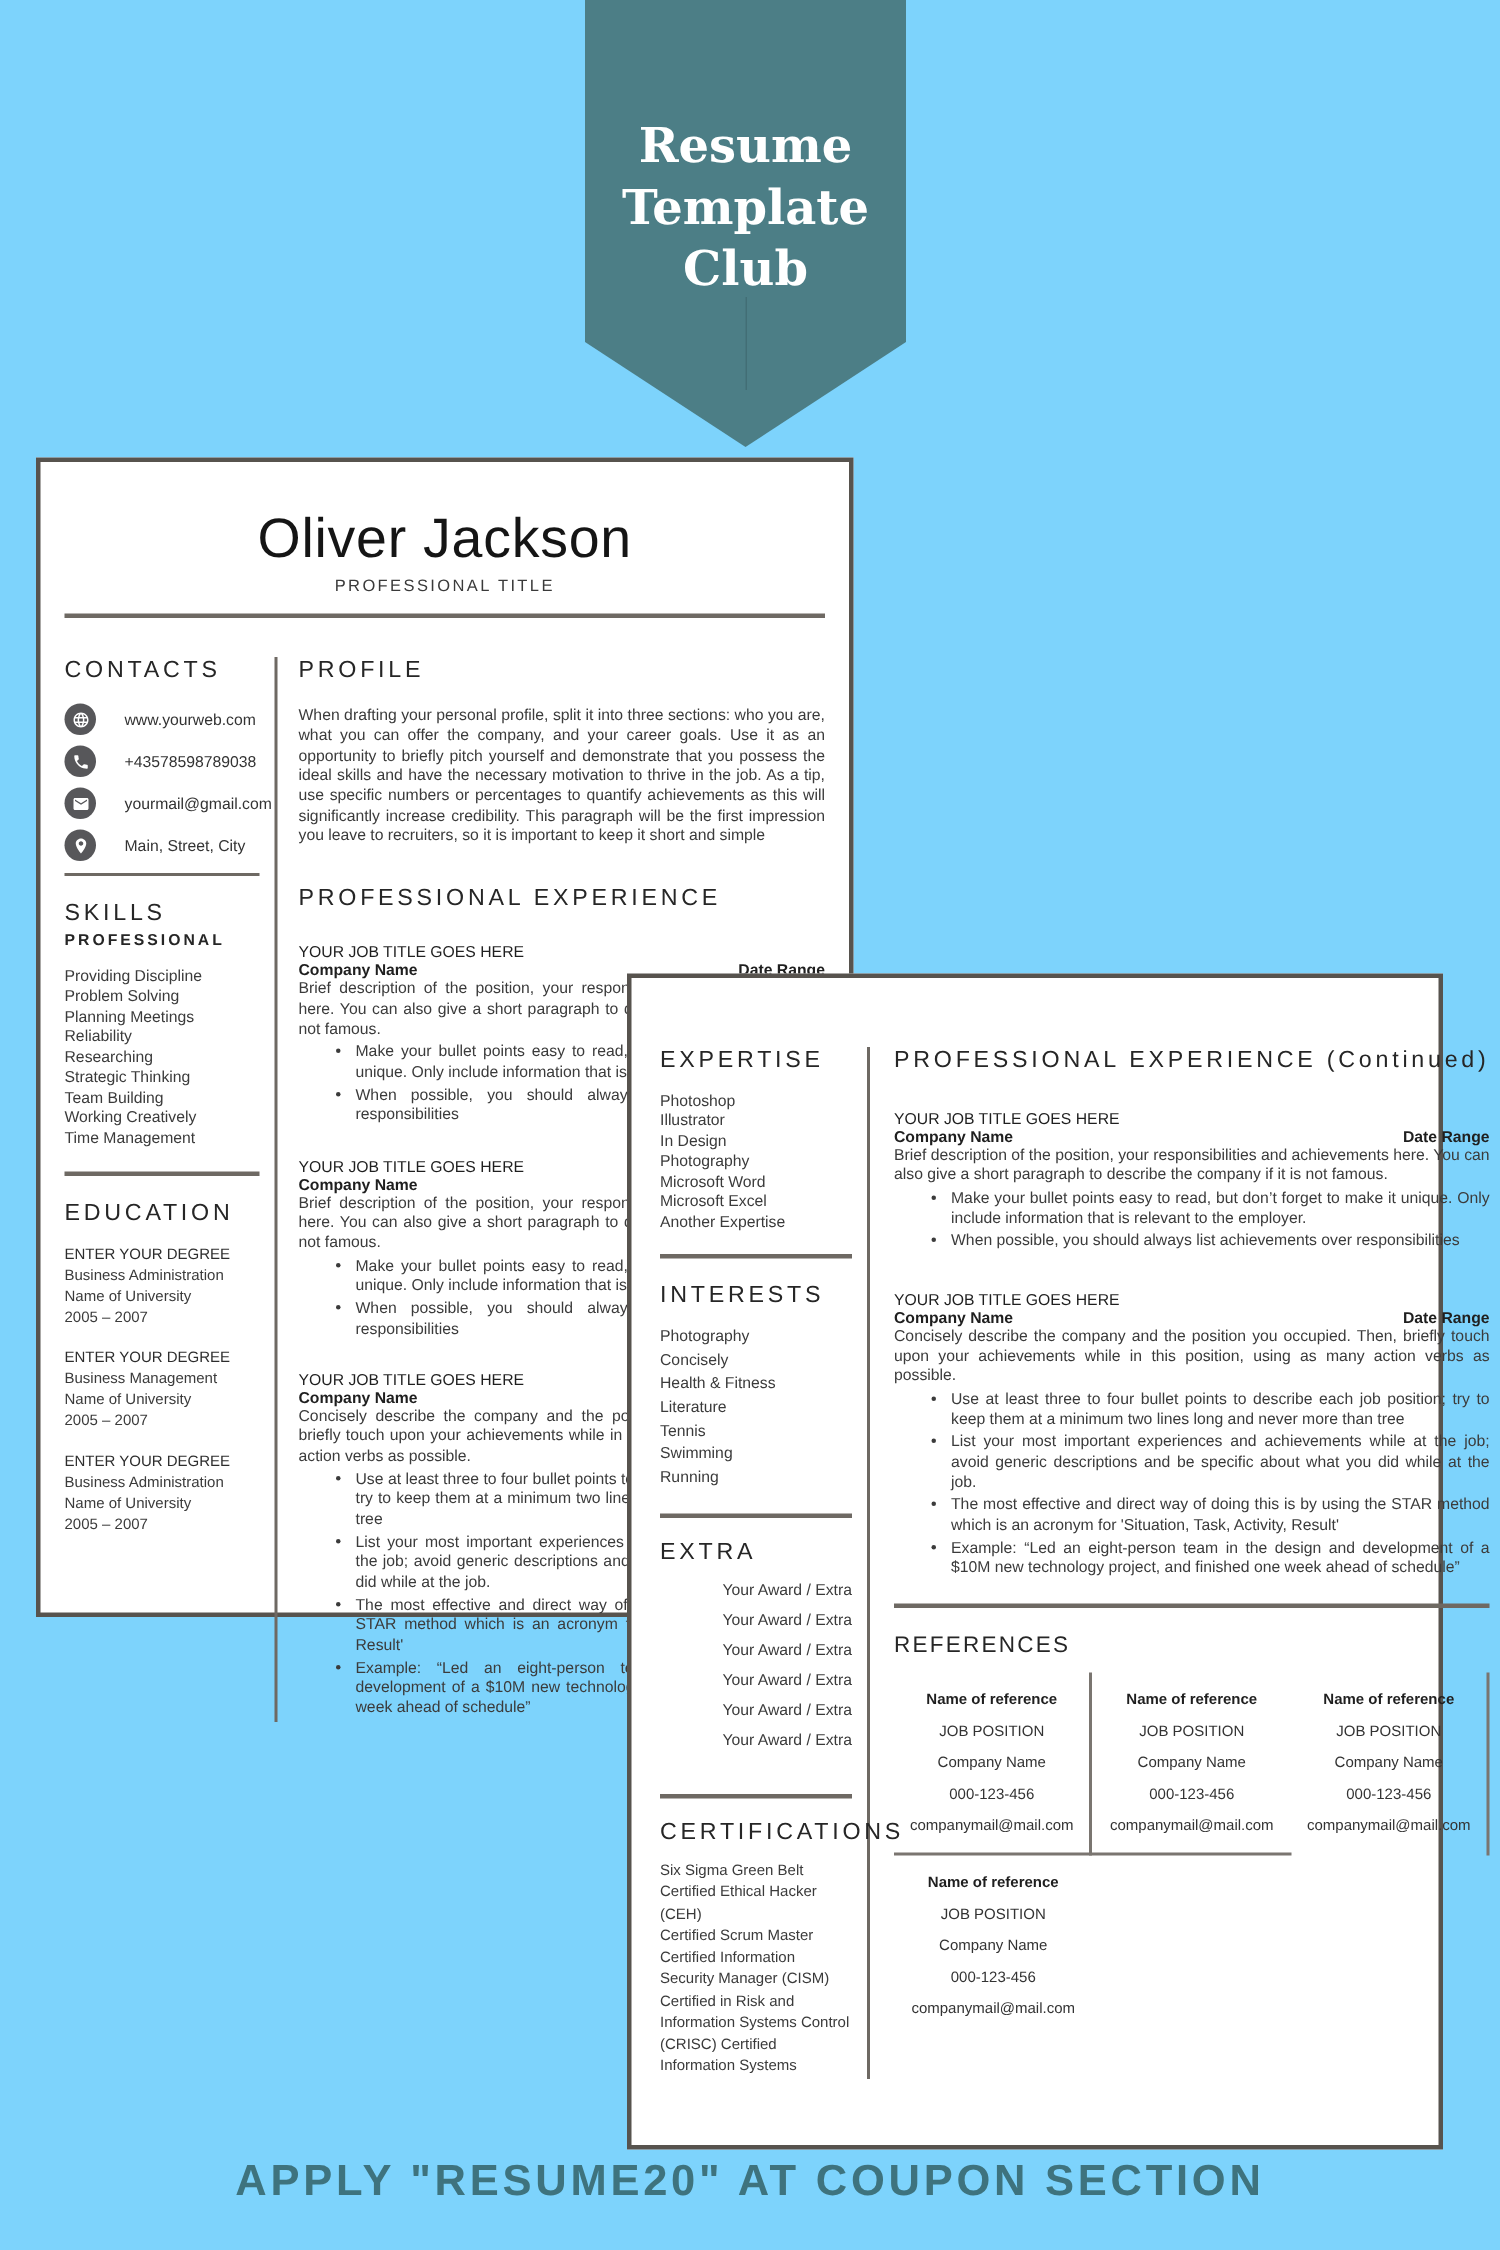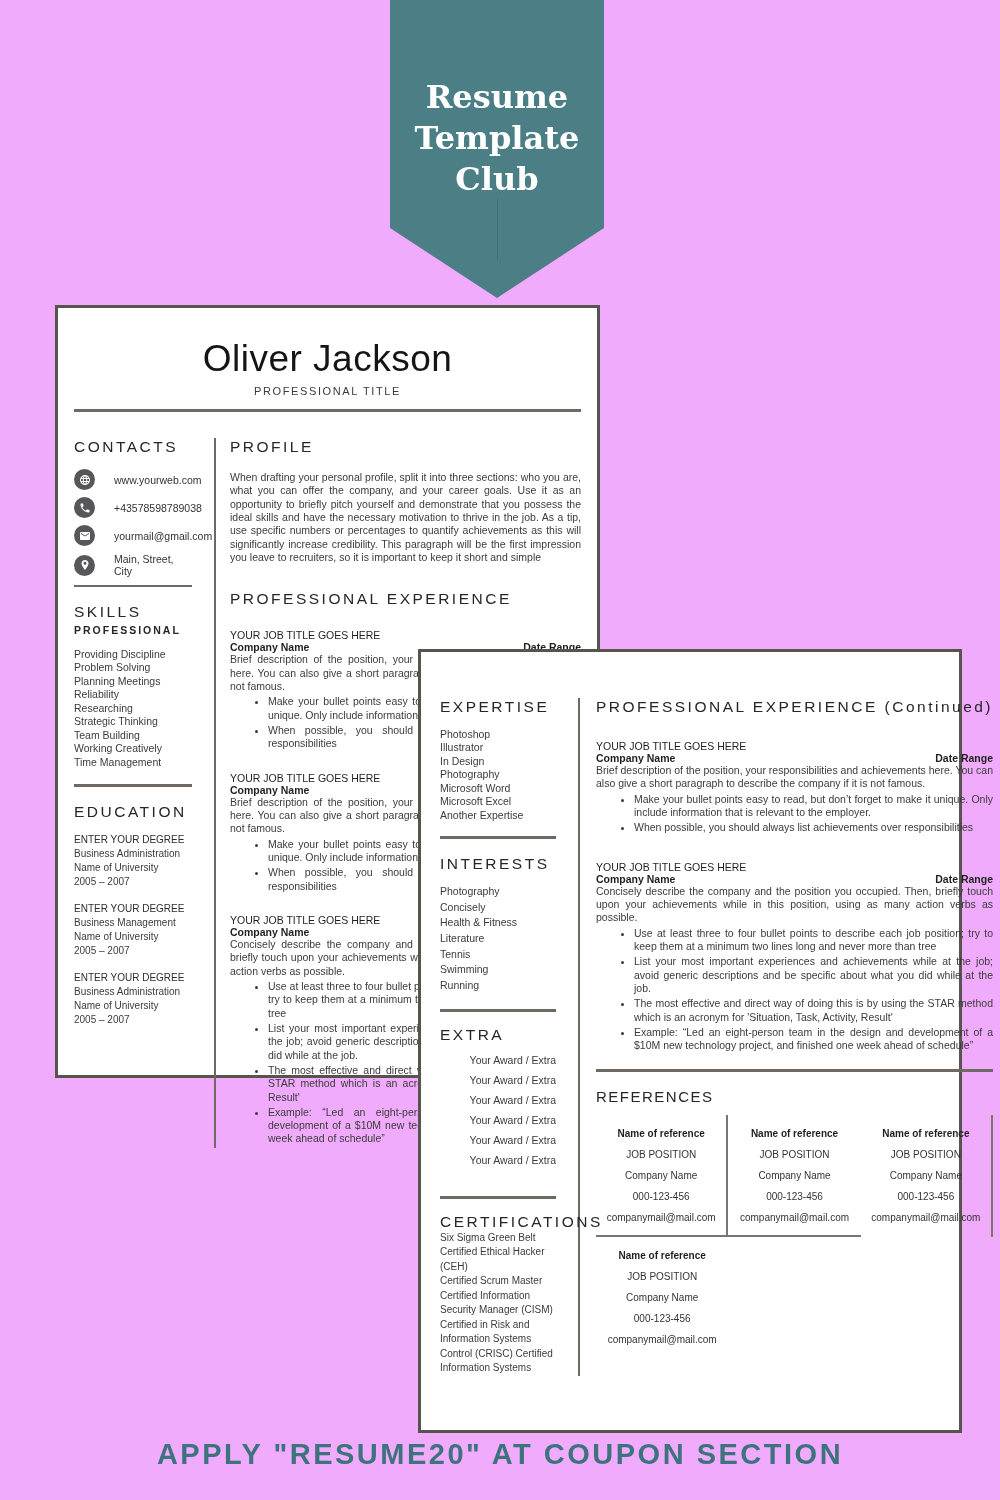--- a/index.html
+++ b/index.html
@@ -1,38 +1,38 @@
 <!DOCTYPE html>
 <html><head>
 <meta charset="utf-8">
 <style>
   html,body{margin:0;padding:0;}
   body{font-family:"Liberation Sans",sans-serif;}
-  .canvas{position:relative;width:1000px;height:1500px;background:#f0abfc;overflow:hidden;}
+  .canvas{position:relative;width:1000px;height:1500px;background:#7dd3fc;overflow:hidden;}
 
   
   .banner{position:absolute;left:390px;top:0px;width:214px;z-index:3;}
   .banner-rect{background:#4C7E86;height:228px;display:flex;align-items:flex-end;justify-content:center;text-align:center;padding-bottom:28px;box-sizing:border-box;}
   .banner-point{width:0;height:0;border-left:107px solid transparent;border-right:107px solid transparent;border-top:70px solid #4C7E86;}
   .banner-text{font-family:"DejaVu Serif",serif;font-weight:bold;color:#ffffff;font-size:32px;line-height:1.28;width:180px;}
   .banner-crease{position:absolute;left:50%;top:198px;width:1px;height:62px;background:rgba(0,0,0,0.12);}
 
   
   .page{position:absolute;background:#ffffff;border:3px solid #57534E;box-sizing:border-box;}
-  .p1{left:55px;top:305px;width:545px;height:773px;padding:16px;z-index:1;}
+  .p1{left:24px;top:305px;width:545px;height:773px;padding:16px;z-index:1;}
   .p2{left:418px;top:649px;width:544px;height:784px;padding:16px 19px;z-index:2;}
 
   .name{font-size:37px;color:#151515;text-align:center;margin-top:14px;letter-spacing:0.5px;}
   .ptitle{font-size:11px;letter-spacing:1.6px;color:#3A3A3A;text-align:center;margin-top:5px;}
   .hr3{height:3px;background:#6E6963;}
   .hr2{height:2px;background:#6E6963;}
   .head-rule{margin-top:12px;}
 
   .cols{display:flex;margin-top:26px;}
-  .colL{width:142px;flex:0 0 142px;border-right:2px solid #6E6963;padding-right:22px;box-sizing:border-box;}
+  .colL{width:142px;flex:0 0 142px;border-right:2px solid #6E6963;padding-right:10px;box-sizing:border-box;}
   .colR{flex:1;padding-left:14px;}
   .p2 .cols{margin-top:30px;}
   .p2 .colL{width:140px;flex:0 0 140px;}
   .p2 .colR{padding-left:16px;}
 
   .sec-h{font-size:15.5px;letter-spacing:2.5px;color:#262626;font-weight:400;white-space:nowrap;}
   .sub-h{font-size:10.5px;font-weight:bold;letter-spacing:2px;color:#262626;margin-top:3px;}
 
   
   .c-list{margin-top:13px;}
@@ -40,21 +40,21 @@
   .c-icon{width:21px;height:21px;border-radius:50%;background:#57575A;display:flex;align-items:center;justify-content:center;flex:0 0 21px;}
   .c-icon svg{width:12px;height:12px;fill:#ffffff;}
   .c-label{font-size:10.5px;color:#333333;}
 
   .plain-list{margin-top:12px;}
   .plain-list div{font-size:10.5px;line-height:1.28;color:#3B3B3B;}
   .loose-list{margin-top:12px;}
   .loose-list div{font-size:10.5px;line-height:1.3;color:#3B3B3B;margin-bottom:2px;}
   .extra-list{margin-top:10px;text-align:right;}
   .extra-list div{font-size:10.5px;color:#3B3B3B;margin-bottom:8px;}
-  .cert-list{}
+  .cert-list{margin-top:10px;}
   .cert-list div{font-size:10px;line-height:1.45;color:#3B3B3B;}
 
   .edu{margin-top:12px;margin-bottom:13px;}
   .edu div{font-size:10px;line-height:1.4;color:#3B3B3B;}
   .edu .deg{color:#2d2d2d;}
 
   .body-txt{font-size:10.5px;color:#3B3B3B;line-height:1.27;text-align:justify;}
   .profile-p{margin-top:15px;}
   .exp-h{margin-top:26px;}
   .job{margin-top:21px;}

